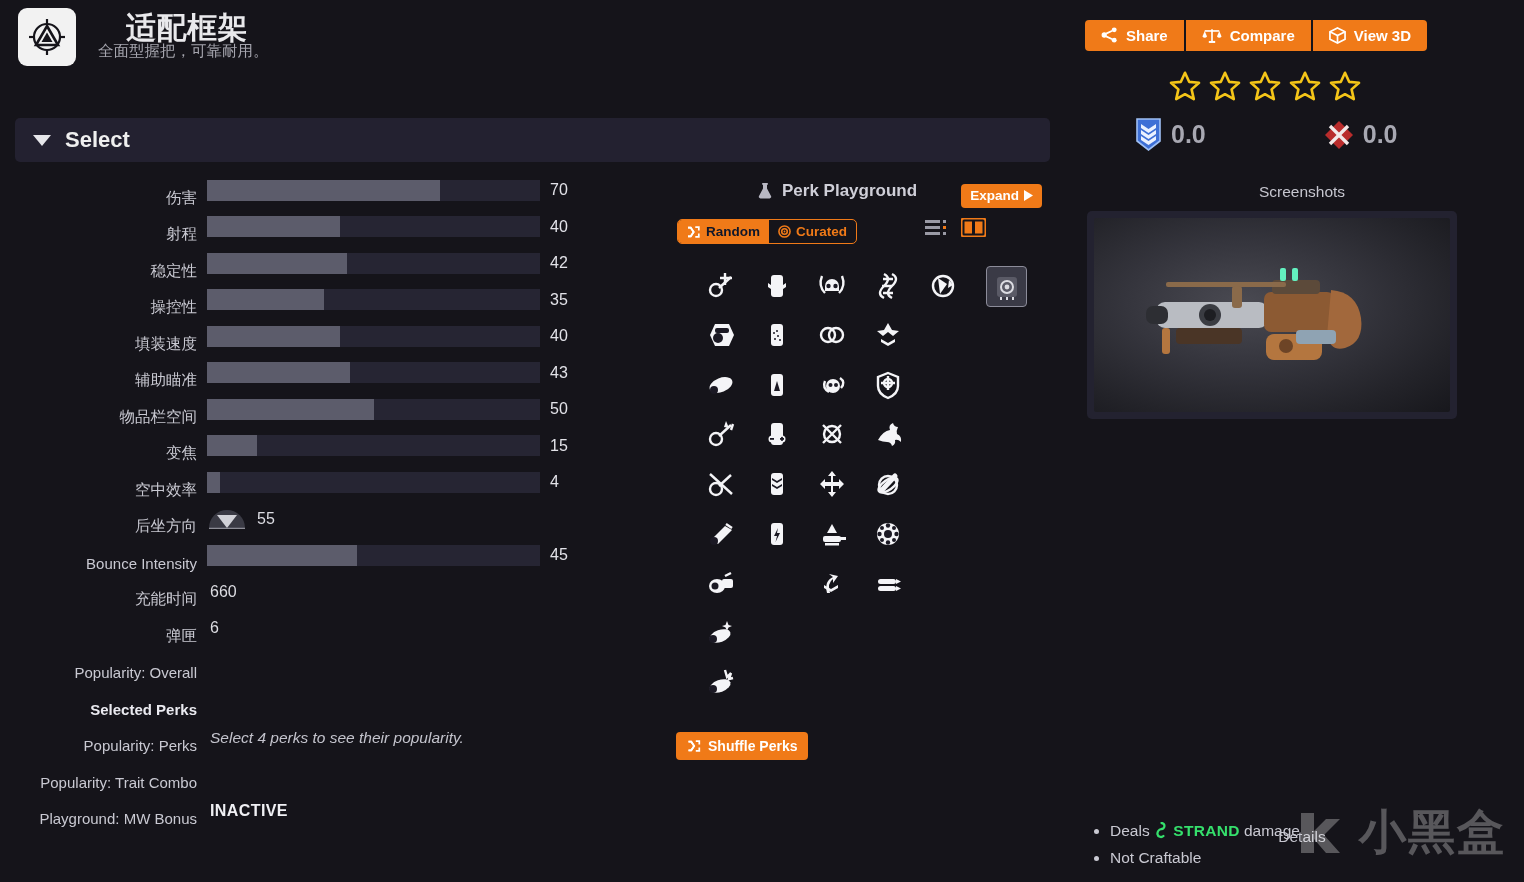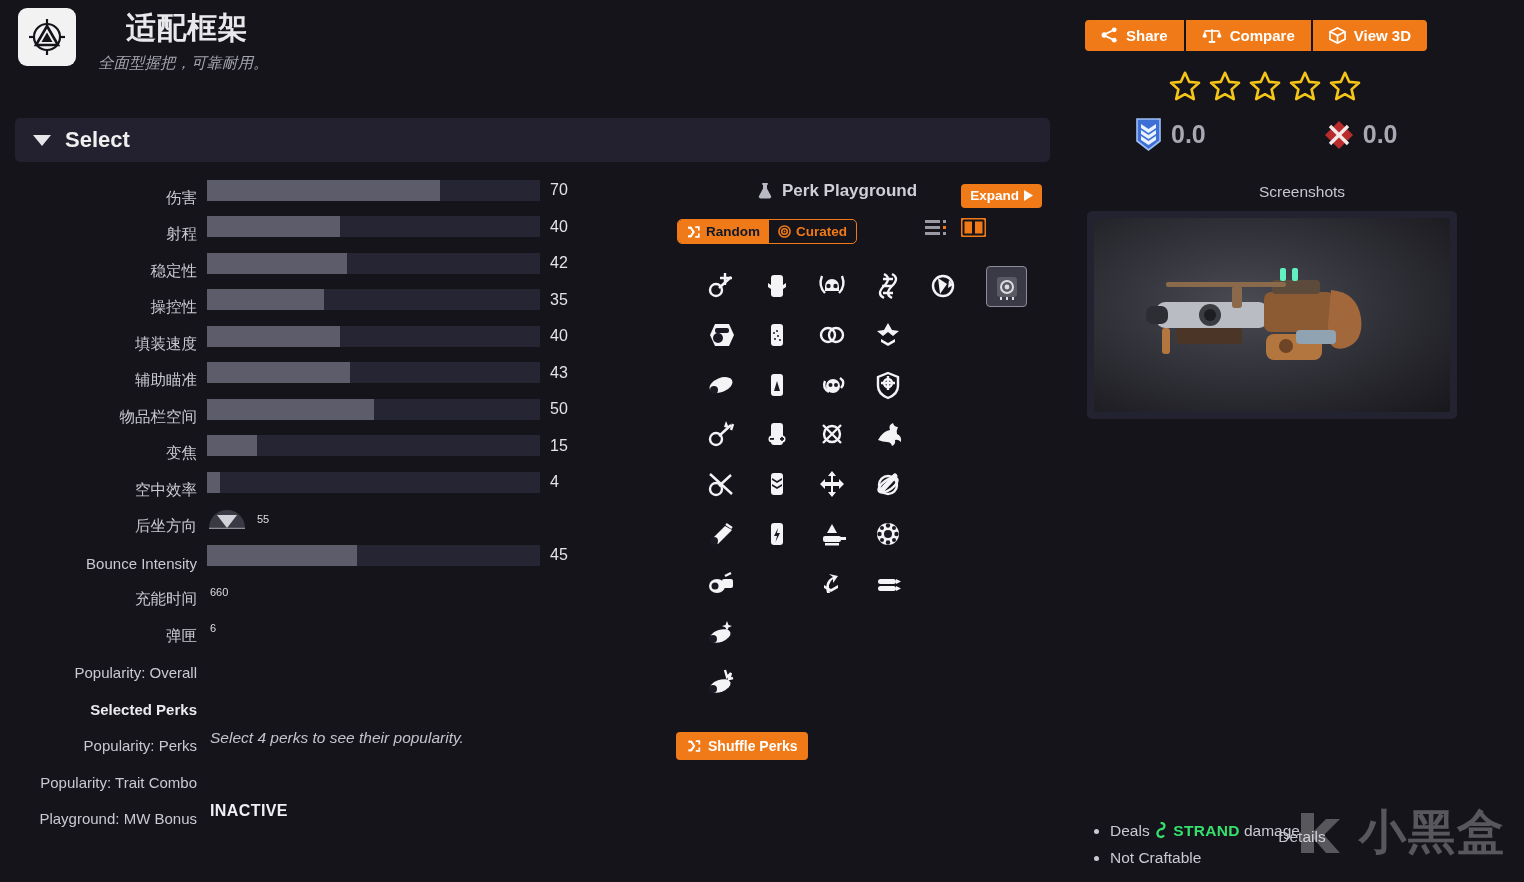--- a/index.html
+++ b/index.html
@@ -17,22 +17,22 @@
   .item-icon {
     position: absolute; left: 18px; top: 8px; width: 58px; height: 58px;
     background: #f2f2f2; border-radius: 9px;
     display: flex; align-items: center; justify-content: center;
   }
   .item-title {
     position: absolute; left: 98px; top: 8px;
     font-size: 30px; font-weight: bold; color: #e9e9ec; letter-spacing: .5px; margin-left: 28px;
   }
   .item-sub {
-    position: absolute; left: 98px; top: 53px;
-    font-size: 15.5px; color: #a5a5ae; font-style: italic;
+    position: absolute; left: 98px; top: 41px;
+    font-size: 15.5px; color: #a5a5ae;
   }
 
   
   .stats-panel { position: absolute; left: 0; top: 118px; width: 1050px; }
   .stats-head {
     margin-left: 15px; width: 1035px; height: 44px;
     background: #232130; border-radius: 5px;
     display: flex; align-items: center; padding-left: 18px; gap: 14px;
   }
   .caret-down {
@@ -48,21 +48,21 @@
     font-size: 15.5px; color: #c9c9d2; white-space: nowrap; margin-top: 16px;
   }
   .stat-label.bold { font-weight: bold; color: #eaeaf0; }
   .stat-label.en { font-size: 15px; }
   .stat-bar-wrap { position: relative; width: 333px; height: 21px; }
   .stat-track { position: absolute; inset: 0; background: #262533; }
   .stat-fill { position: absolute; left: 0; top: 0; bottom: 0; background: #5c5c6b; }
   .stat-value {
     width: 50px; padding-left: 10px; font-size: 16px; color: #e2e2e8; text-align: left;
   }
-  .stat-plain-value { font-size: 11px; color: #dcdce2; padding-left: 3px; }
+  .stat-plain-value { font-size: 16px; color: #dcdce2; padding-left: 3px; }
   .recoil-gauge { width: 40px; height: 21px; position: relative; }
   .stat-note { font-style: italic; font-size: 15.5px; color: #c3c3cc; padding-left: 3px; white-space: nowrap; }
   .stat-inactive { font-size: 16px; font-weight: bold; color: #f0f0f4; padding-left: 3px; letter-spacing: .4px; }
 
   
   .perk-panel { position: absolute; left: 660px; top: 176px; width: 400px; height: 600px; }
   .pp-title {
     position: absolute; left: 96px; top: 5px; display: flex; align-items: center; gap: 8px;
     font-size: 17px; font-weight: bold; color: #cfcfd8;
   }

